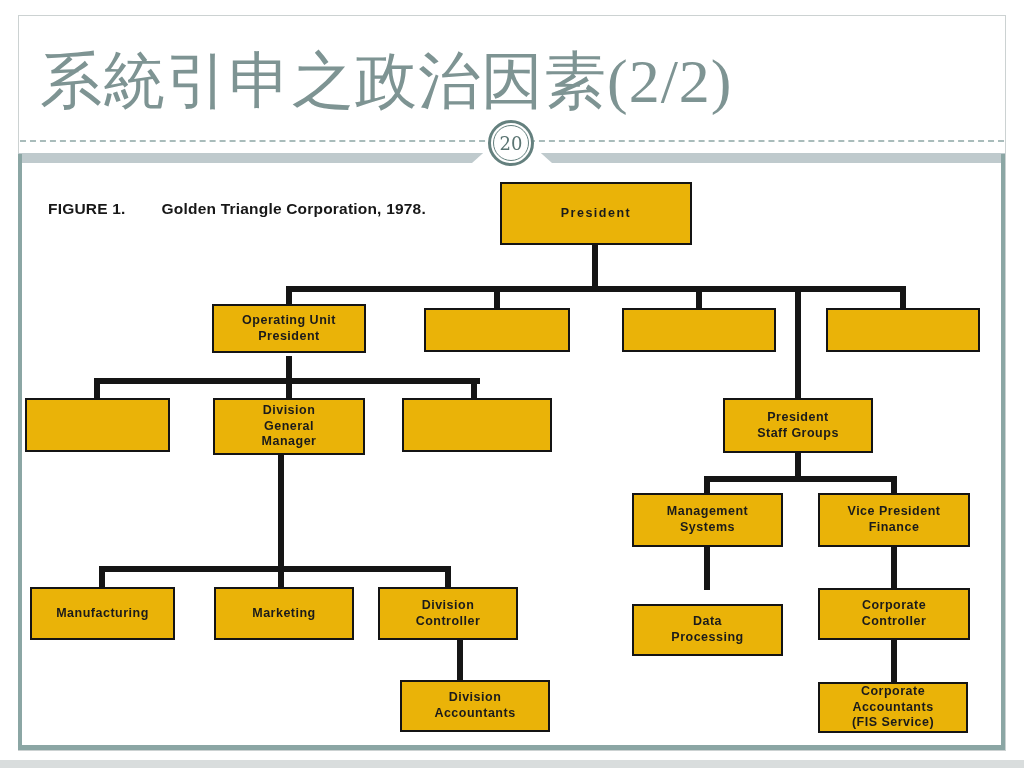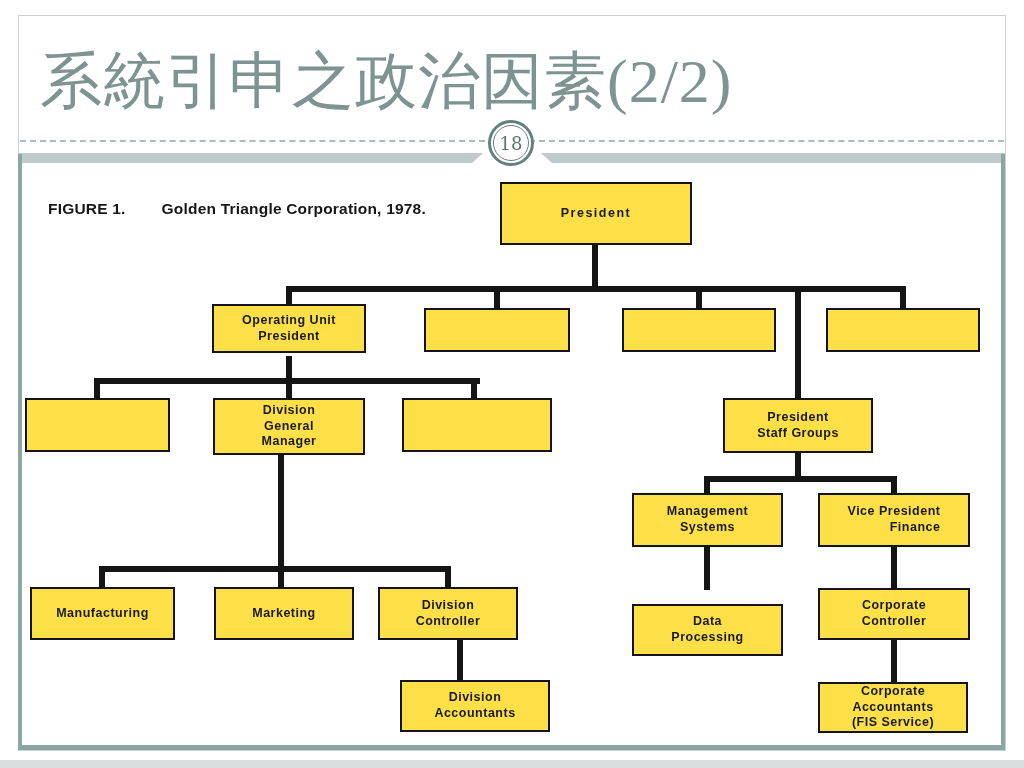--- a/index.html
+++ b/index.html
@@ -40,21 +40,21 @@
 
   
   .bottom-strip{position:absolute;left:0;top:760px;width:1024px;height:8px;background:#d9dddd;}
 
   
   .caption{position:absolute;left:48px;top:200px;font-size:15.5px;font-weight:bold;color:#171717;
     letter-spacing:0.2px;}
   .caption .cap-text{margin-left:36px;}
 
   
-  .node{position:absolute;box-sizing:border-box;border:2.5px solid #141414;background:#fde047;
+  .node{position:absolute;box-sizing:border-box;border:2.5px solid #141414;background:#eab308;
     display:flex;align-items:center;justify-content:center;text-align:center;
     font-size:12.5px;font-weight:bold;line-height:1.25;letter-spacing:0.5px;color:#1b1b1b;
     white-space:pre-line;}
   .hline,.vline{position:absolute;background:#151515;}
 </style>
 </head>
 <body>
 
 <div id="slide">
 
@@ -65,21 +65,21 @@
   <div class="divider"></div>
 
   <div class="band"></div>
   <div class="band-notch"></div>
 
   <div class="panel-left"></div>
   <div class="panel-right"></div>
   <div class="panel-bottom"></div>
 
   <div class="page-circle">
-    <div class="page-circle-inner">18</div>
+    <div class="page-circle-inner">20</div>
   </div>
 
   <div class="bottom-strip"></div>
 
   <div class="caption">
     <span class="cap-label">FIGURE 1.</span><span class="cap-text">Golden Triangle Corporation, 1978.</span>
   </div>
 
   <div class="vline" style="left:592px;top:245px;width:6px;height:47px;"></div>
   <div class="hline" style="left:286px;top:286px;width:620px;height:6px;"></div>
@@ -113,21 +113,21 @@
   <div class="node" style="left:826px;top:308px;width:154px;height:44px;"></div>
   <div class="node" style="left:25px;top:398px;width:145px;height:54px;"></div>
   <div class="node" style="left:213px;top:398px;width:152px;height:57px;">Division
 General
 Manager</div>
   <div class="node" style="left:402px;top:398px;width:150px;height:54px;"></div>
   <div class="node" style="left:723px;top:398px;width:150px;height:55px;">President
 Staff Groups</div>
   <div class="node" style="left:632px;top:493px;width:151px;height:54px;">Management
 Systems</div>
-  <div class="node" style="left:818px;top:493px;width:152px;height:54px;text-align:right;">Vice President
+  <div class="node" style="left:818px;top:493px;width:152px;height:54px;">Vice President
 Finance</div>
   <div class="node" style="left:632px;top:588px;width:151px;height:52px;margin-top:16px;">Data
 Processing</div>
   <div class="node" style="left:818px;top:588px;width:152px;height:52px;">Corporate
 Controller</div>
   <div class="node" style="left:30px;top:587px;width:145px;height:53px;">Manufacturing</div>
   <div class="node" style="left:202px;top:587px;width:140px;height:53px;margin-left:12px;">Marketing</div>
   <div class="node" style="left:378px;top:587px;width:140px;height:53px;">Division
 Controller</div>
   <div class="node" style="left:400px;top:680px;width:150px;height:52px;">Division

